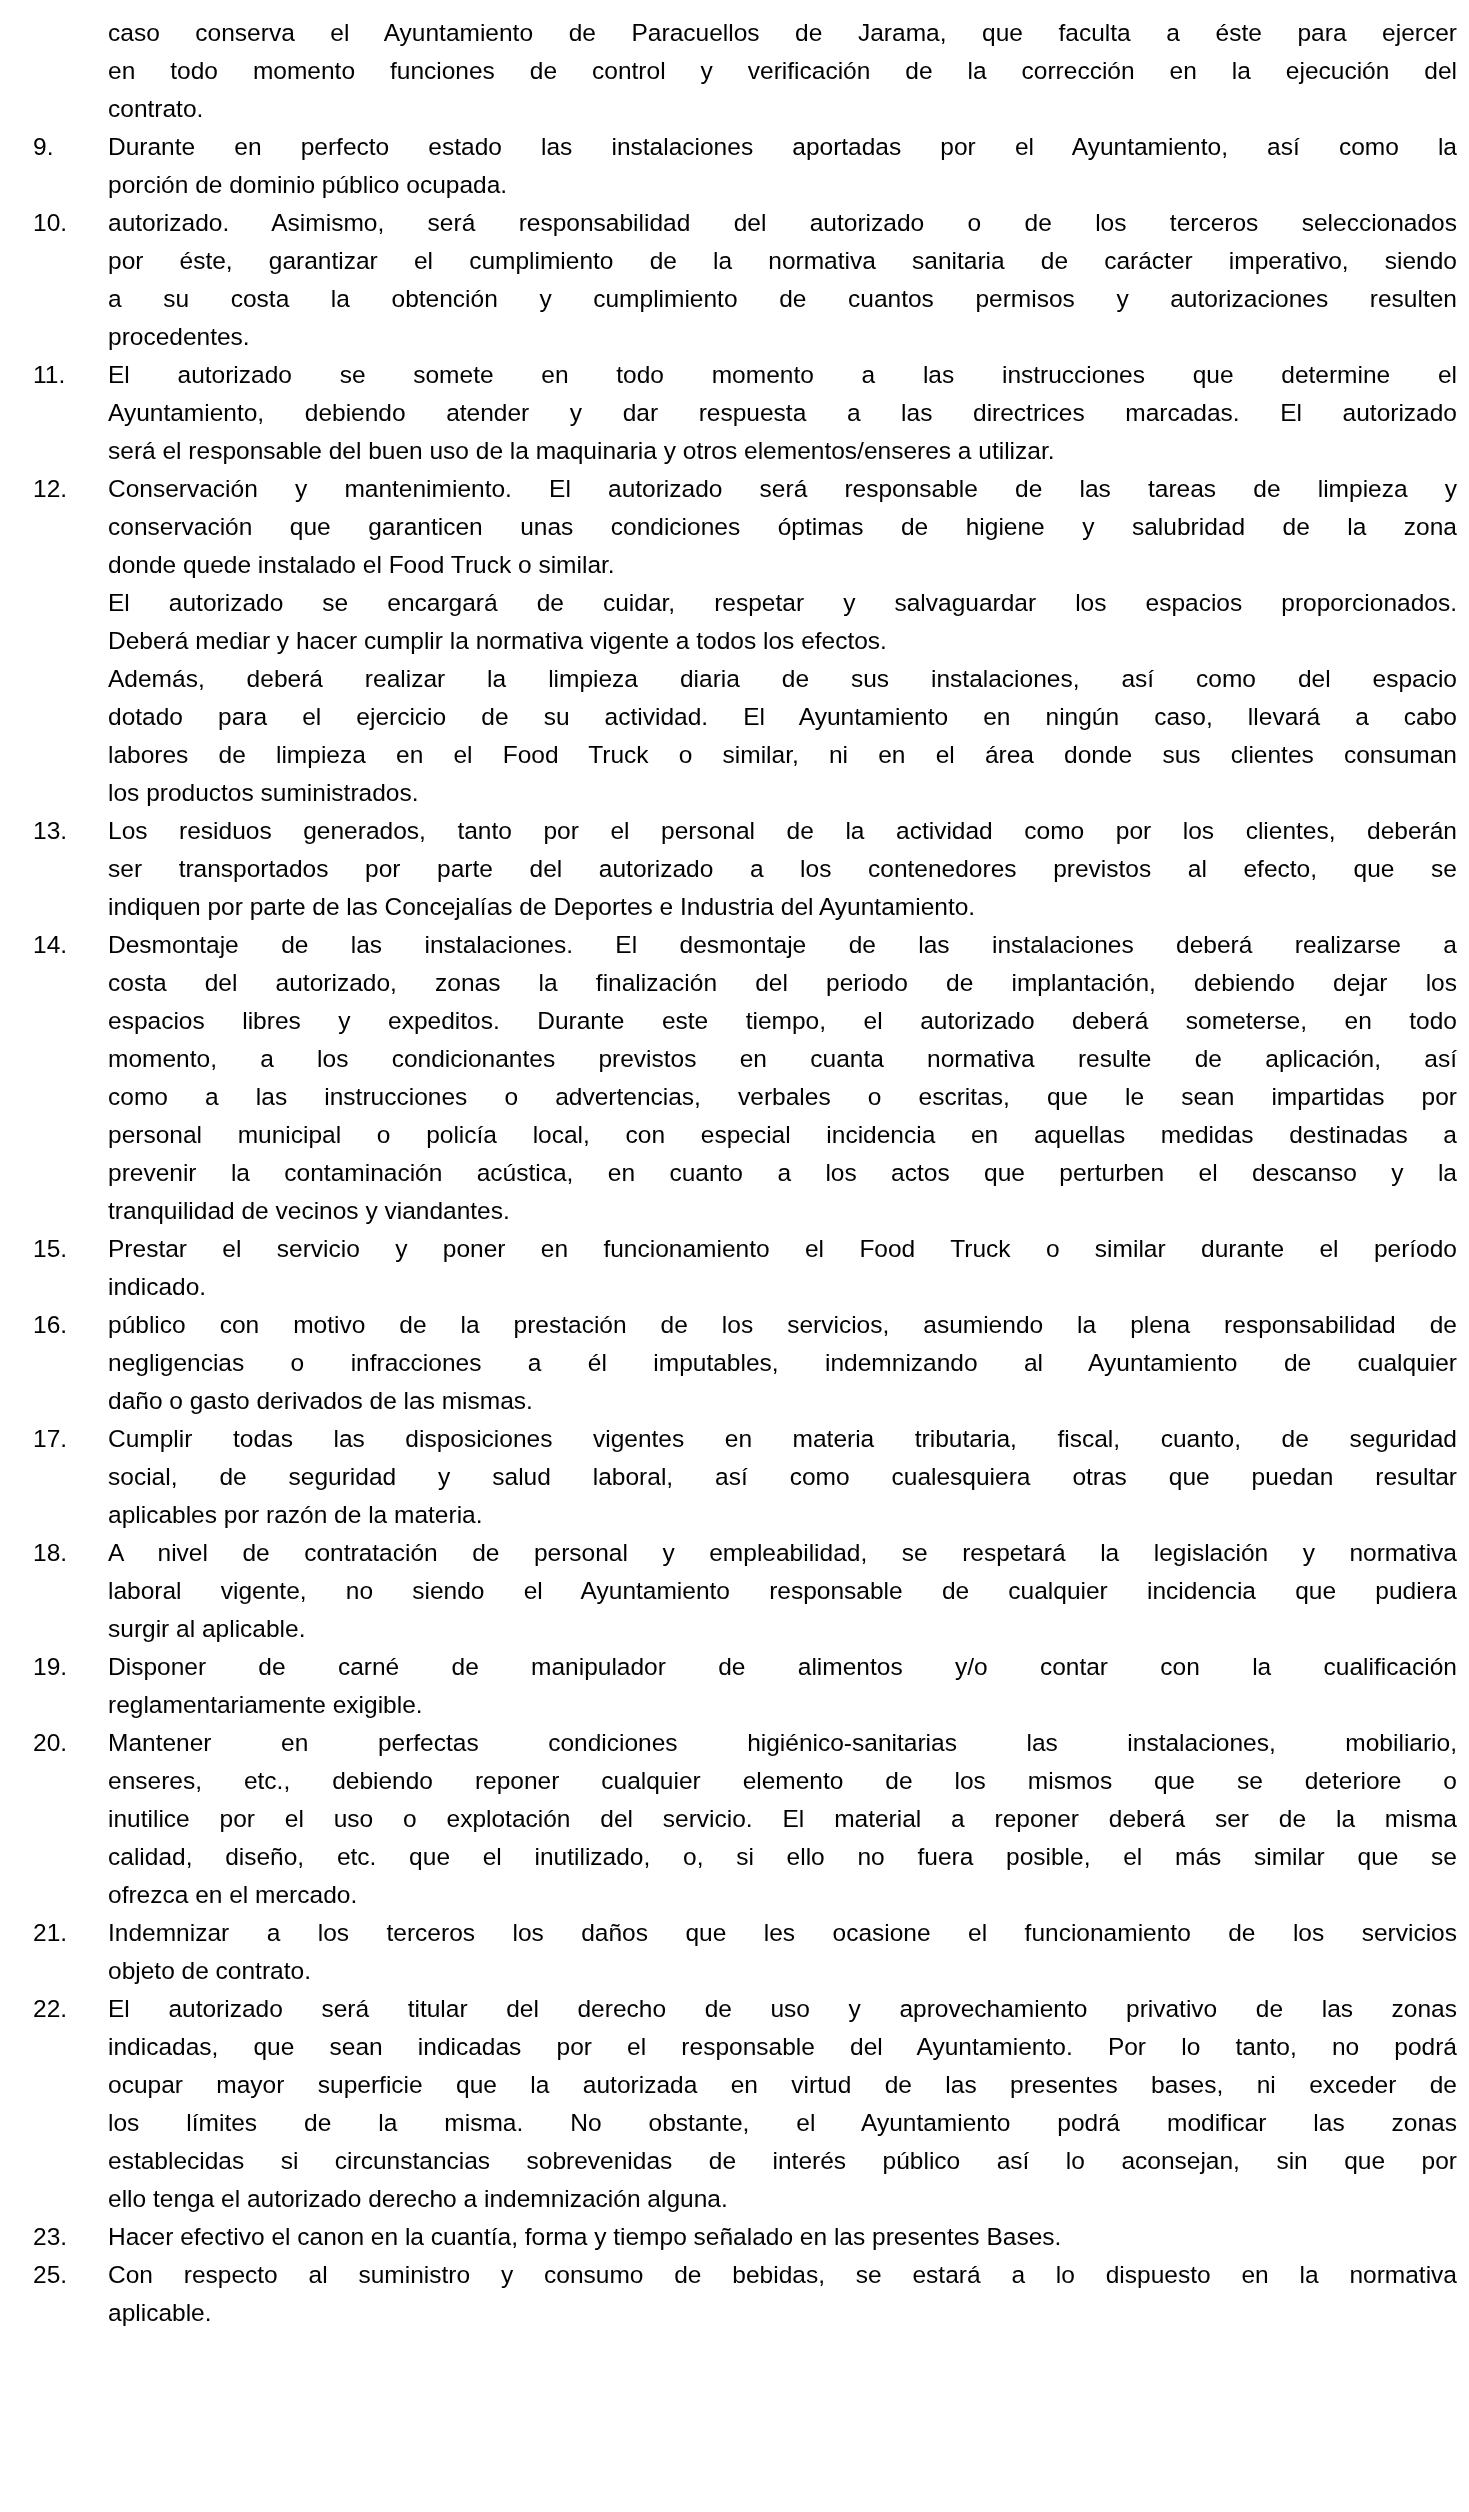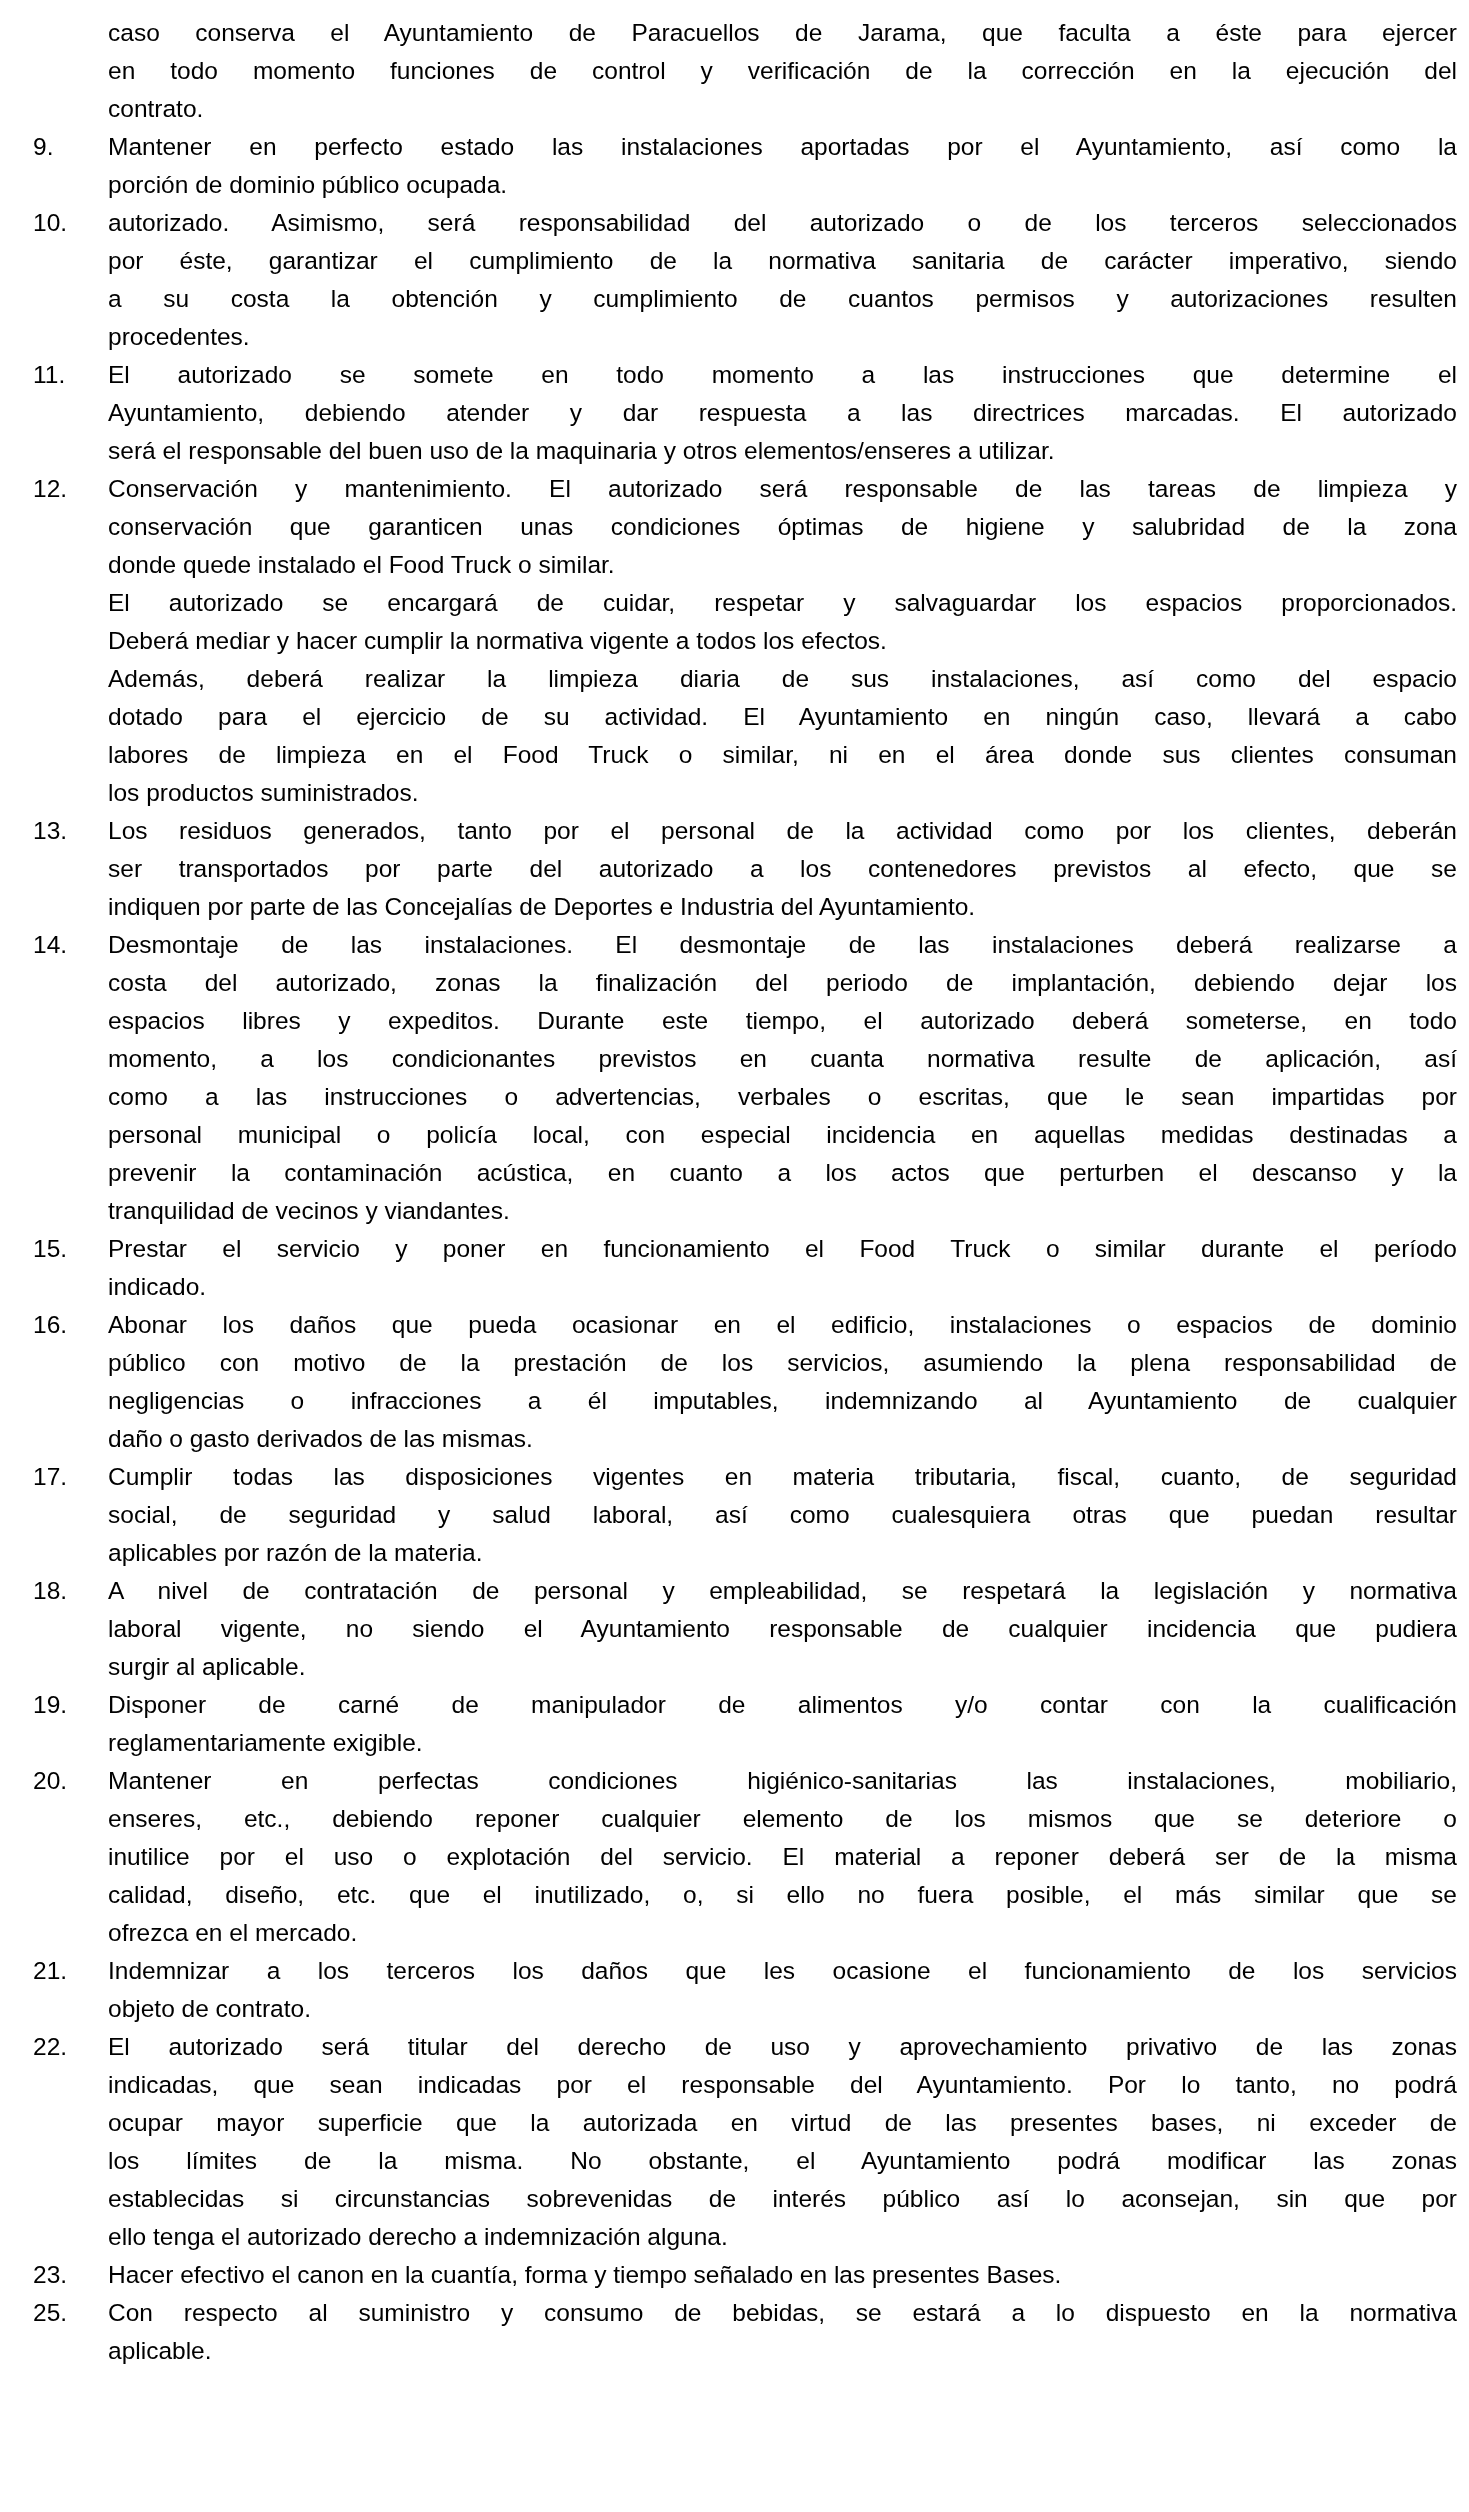--- a/index.html
+++ b/index.html
@@ -63,21 +63,21 @@
         <div class="num-col"></div>
         <div class="text-col">
           <div class="line">caso conserva el Ayuntamiento de Paracuellos de Jarama, que faculta a éste para ejercer</div>
           <div class="line">en todo momento funciones de control y verificación de la corrección en la ejecución del</div>
           <div class="line last">contrato.</div>
         </div>
       </div>
       <div class="block">
         <div class="num-col">9.</div>
         <div class="text-col">
-          <div class="line">Mantener en perfecto estado las instalaciones aportadas por el Ayuntamiento, así como la</div>
+          <div class="line">Durante en perfecto estado las instalaciones aportadas por el Ayuntamiento, así como la</div>
           <div class="line last">porción de dominio público ocupada.</div>
         </div>
       </div>
       <div class="block">
         <div class="num-col">10.</div>
         <div class="text-col">
           <div class="line">autorizado. Asimismo, será responsabilidad del autorizado o de los terceros seleccionados</div>
           <div class="line">por éste, garantizar el cumplimiento de la normativa sanitaria de carácter imperativo, siendo</div>
           <div class="line">a su costa la obtención y cumplimiento de cuantos permisos y autorizaciones resulten</div>
           <div class="line last">procedentes.</div>
@@ -129,21 +129,20 @@
       <div class="block">
         <div class="num-col">15.</div>
         <div class="text-col">
           <div class="line">Prestar el servicio y poner en funcionamiento el Food Truck o similar durante el período</div>
           <div class="line last">indicado.</div>
         </div>
       </div>
       <div class="block">
         <div class="num-col">16.</div>
         <div class="text-col">
-          <div class="line">Abonar los daños que pueda ocasionar en el edificio, instalaciones o espacios de dominio</div>
           <div class="line">público con motivo de la prestación de los servicios, asumiendo la plena responsabilidad de</div>
           <div class="line">negligencias o infracciones a él imputables, indemnizando al Ayuntamiento de cualquier</div>
           <div class="line last">daño o gasto derivados de las mismas.</div>
         </div>
       </div>
       <div class="block">
         <div class="num-col">17.</div>
         <div class="text-col">
           <div class="line">Cumplir todas las disposiciones vigentes en materia tributaria, fiscal, cuanto, de seguridad</div>
           <div class="line">social, de seguridad y salud laboral, así como cualesquiera otras que puedan resultar</div>

